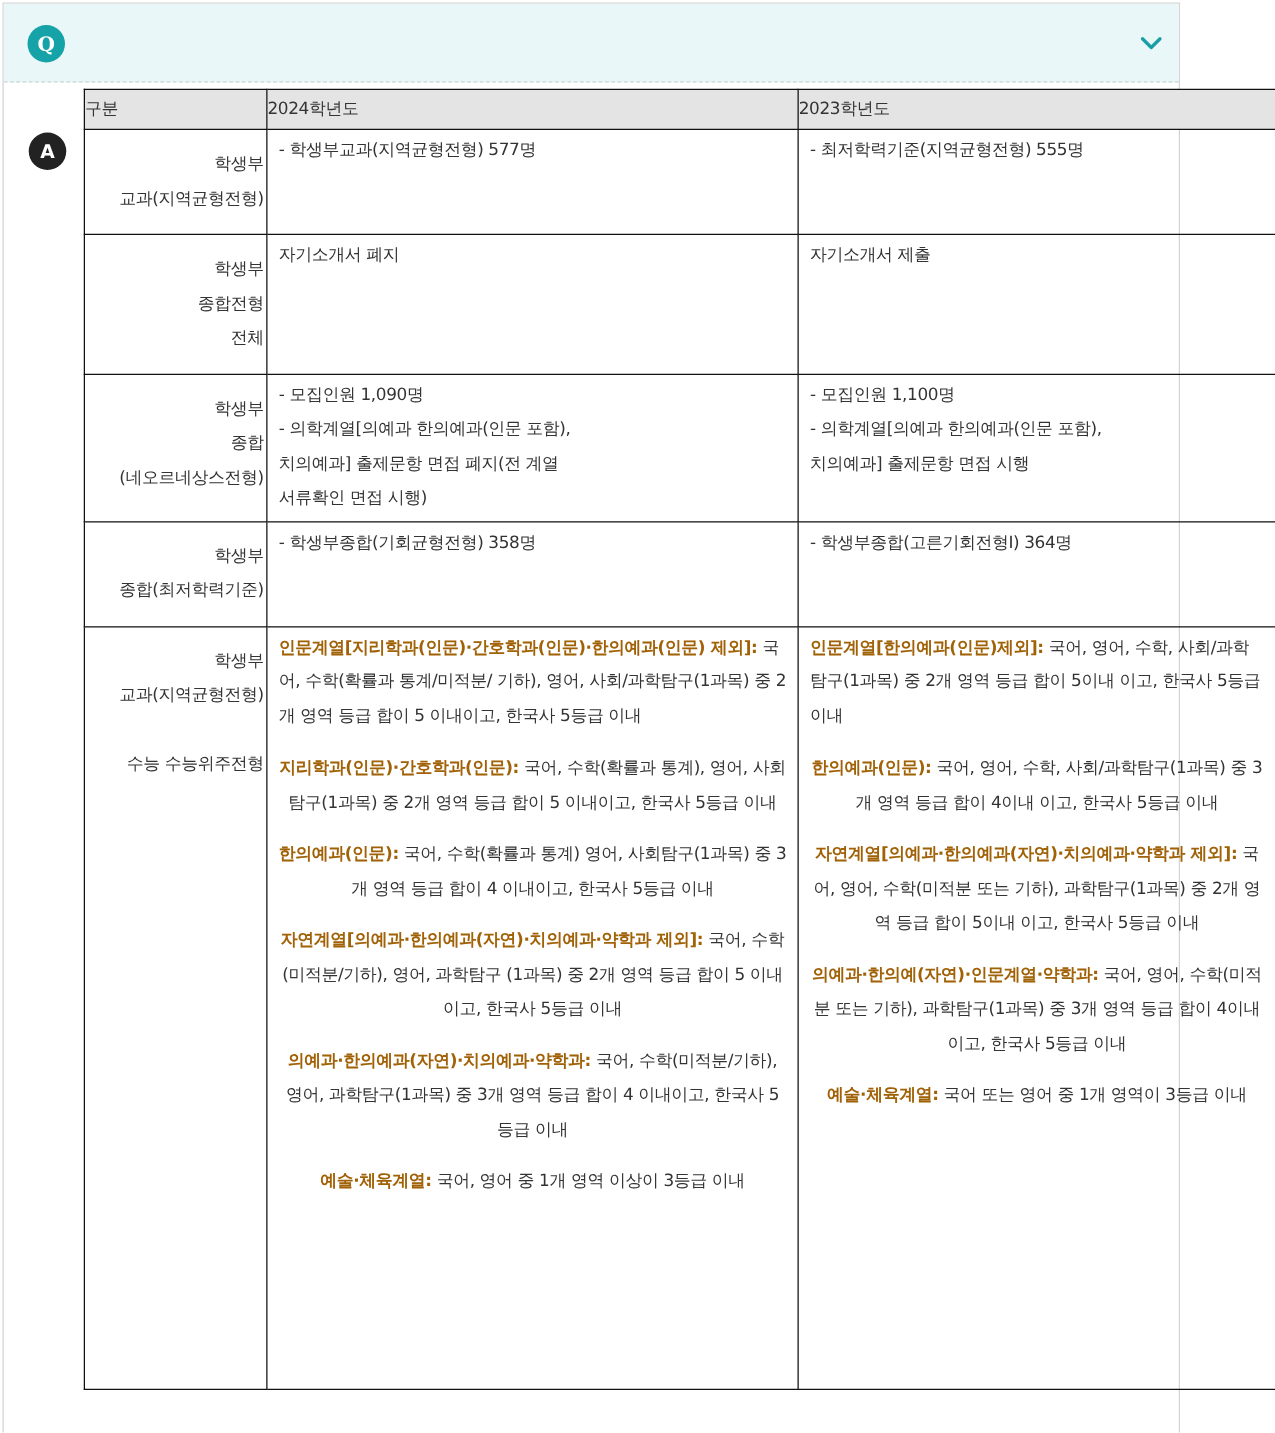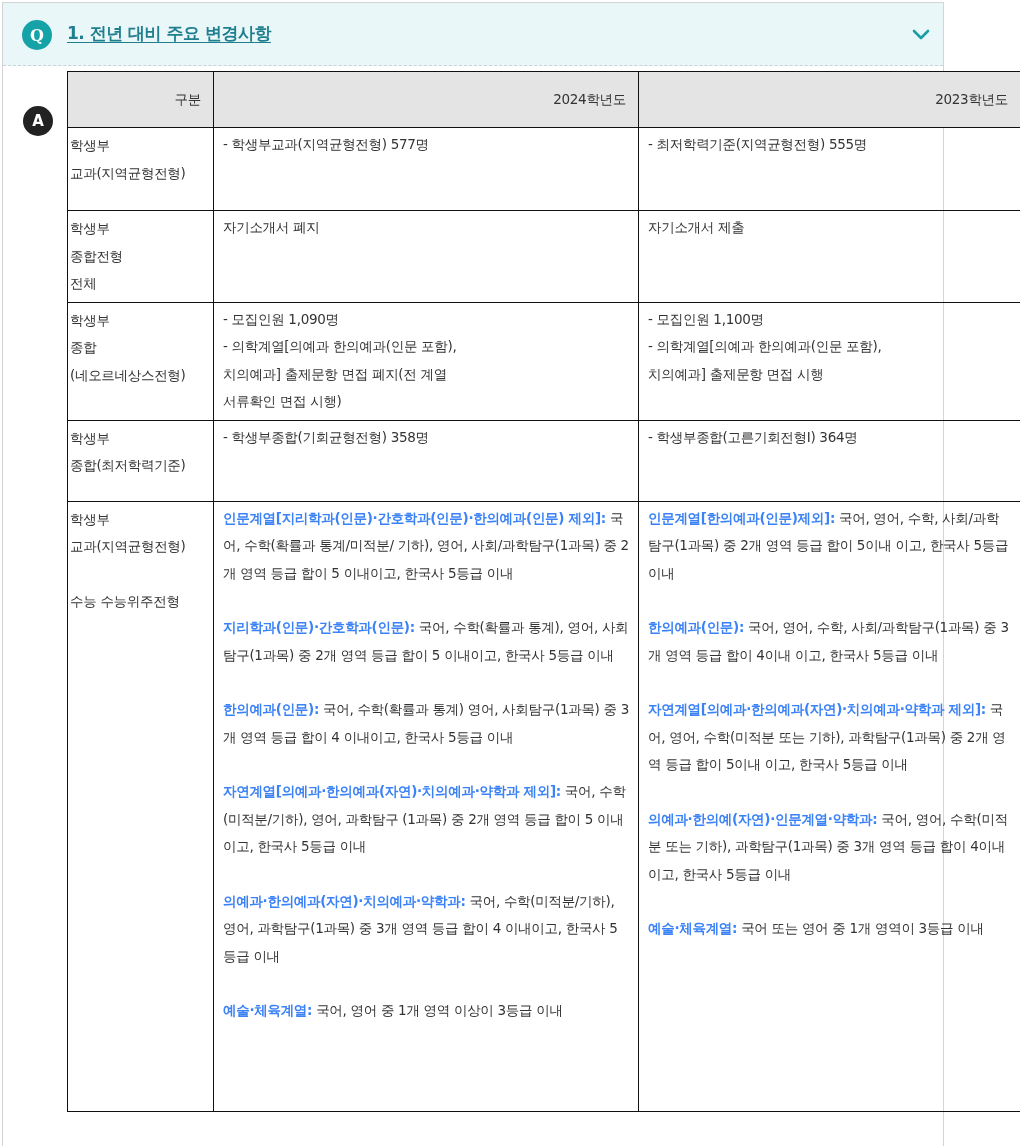--- a/index.html
+++ b/index.html
@@ -15,34 +15,33 @@
              font-family:"DejaVu Serif","Liberation Serif",serif; }
   .q-title { position:absolute; left:64px; top:19px; font-size:17px; font-weight:bold;
              color:#1f7f8f; text-decoration:underline; text-underline-offset:3px; letter-spacing:-0.5px; }
   .chevron { position:absolute; left:908px; top:22px; width:20px; height:20px; }
   .a-badge { position:absolute; left:20px; top:103px; width:30px; height:30px; border-radius:50%;
              background:#222; color:#fff; font-weight:bold; font-size:15px;
              display:flex; align-items:center; justify-content:center; }
   table.cmp { position:absolute; left:67px; top:71px; width:953px; border-collapse:collapse;
               table-layout:fixed; font-size:13.5px; line-height:27.5px; color:#333; letter-spacing:-0.3px; }
   table.cmp th, table.cmp td { border:1.5px solid #111; vertical-align:top; }
-  table.cmp th { background:#e4e4e4; font-weight:normal; height:31px; text-align:right; vertical-align:middle; padding:12px; }
+  table.cmp th { background:#e4e4e4; font-weight:normal; height:31px; text-align:left; vertical-align:middle; padding:0; }
   table.cmp td { padding:3px 9px 4px 9px; }
-  table.cmp td.label { text-align:left; padding:4px 2px; }
+  table.cmp td.label { text-align:right; padding:14px 2px; }
   .blank { height:27px; }
-  b { font-weight:bold; color:#3b82f6; }
-  .para + .para { margin-top:27px; }
+  b { font-weight:bold; color:#a16207; }
+  .para + .para { margin-top:14px;text-align:center; }
 </style>
 </head>
 <body>
 
 <div class="faq-box">
   <div class="q-bar">
     <div class="q-badge">Q</div>
-    <div class="q-title">1. 전년 대비 주요 변경사항</div>
     <svg class="chevron" viewBox="0 0 20 20">
       <polyline points="3,6 10,13 17,6" fill="none" stroke="#1a9ea6" stroke-width="2.6" stroke-linecap="round" stroke-linejoin="round"></polyline>
     </svg>
   </div>
   <div class="a-badge">A</div>
 </div>
 
 <table class="cmp">
   <colgroup>
       <col style="width:146px">

